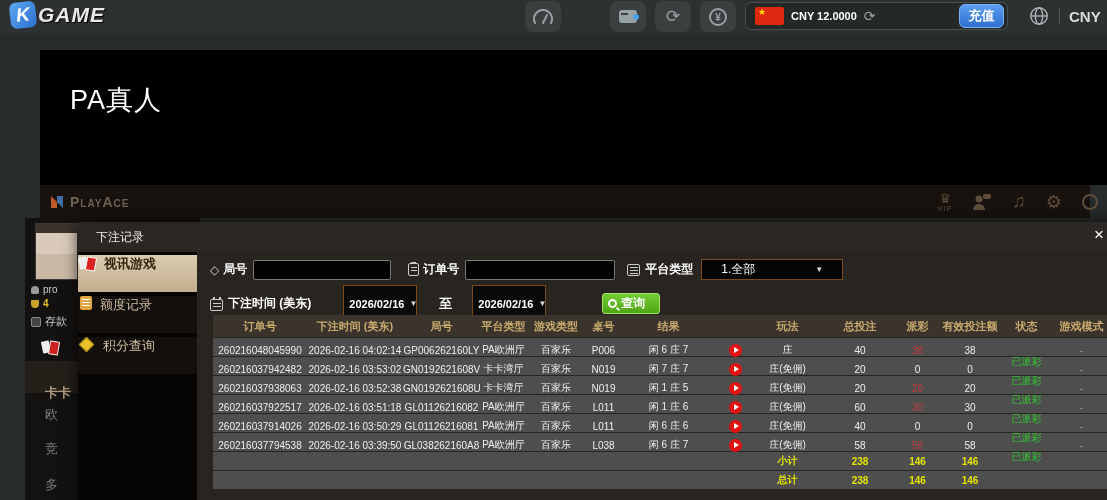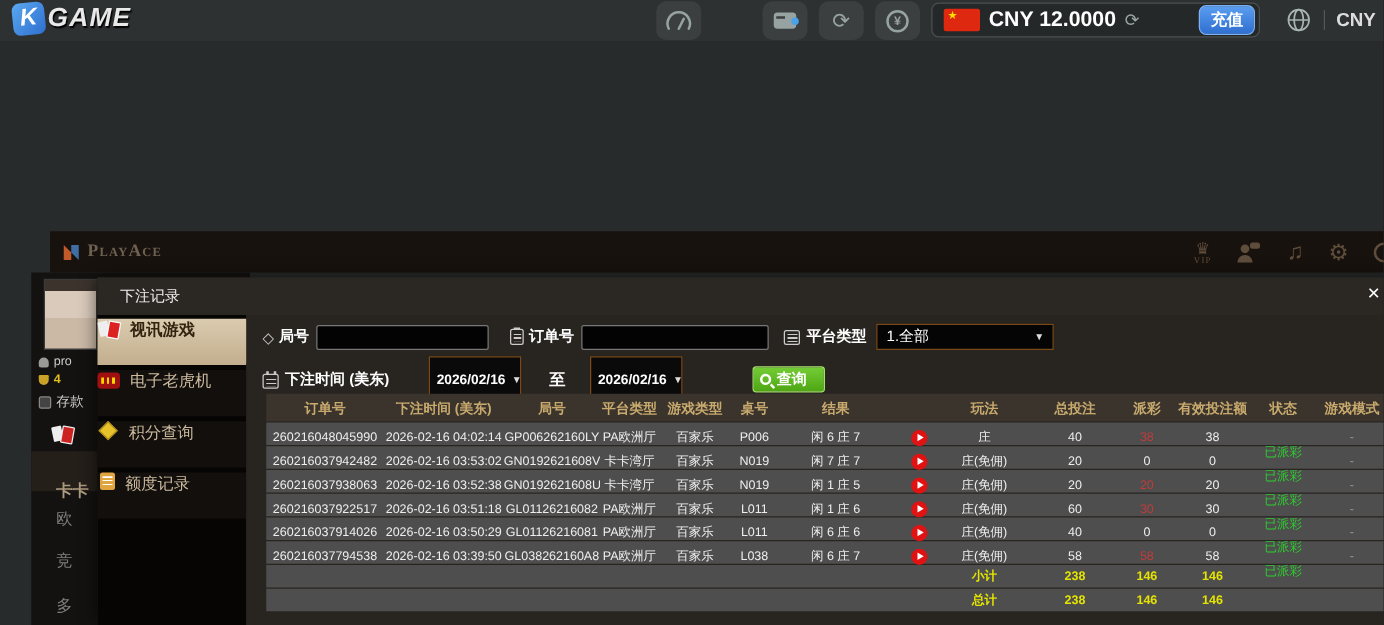--- a/index.html
+++ b/index.html
@@ -12,33 +12,33 @@
   .logo-k { display:inline-block; width:26px; height:26px; background:linear-gradient(135deg,#5aa8f0,#2f6fd0); border-radius:6px; transform:rotate(-6deg); color:#fff; font-weight:bold; font-style:italic; font-size:19px; text-align:center; line-height:26px; }
   .logo-text { margin-left:2px; color:#e9e9e9; font-weight:bold; font-style:italic; font-size:21px; letter-spacing:1px; text-shadow:1px 1px 1px #000; }
   .icon-btn { position:absolute; top:1px; width:36px; height:31px; background:#3b3f3f; border:none; border-radius:8px; display:flex; align-items:center; justify-content:center; cursor:pointer; color:#97a2a2; }
   .btn-speed { left:525px; } .btn-wallet { left:610px; } .btn-refresh { left:655px; font-size:17px; } .btn-exchange { left:700px; }
   .wallet-shape { position:relative; width:18px; height:13px; background:#97a2a2; border-radius:3px; }
   .wallet-shape::before { content:""; position:absolute; left:2px; top:3px; width:7px; height:2px; background:#3b3f3f; }
   .wallet-shape::after { content:""; position:absolute; right:-2px; top:4px; width:6px; height:6px; border-radius:50%; background:#4aa3e8; }
   .exch-circle { width:18px; height:18px; border:2px solid #97a2a2; border-radius:50%; font-size:10px; font-weight:bold; line-height:15px; text-align:center; color:#97a2a2; }
   .balance-box { position:absolute; left:745px; top:2px; width:263px; height:28px; border:1px solid #4a5050; border-radius:6px; background:#252828; display:flex; align-items:center; padding:0 3px 0 9px; gap:7px; }
   .flag { position:relative; width:29px; height:18px; background:#de2910; border-radius:2px; color:#ffde00; font-size:9px; line-height:10px; padding-left:3px; overflow:hidden; }
-  .balance-text { color:#fff; font-weight:bold; font-size:17px; white-space:nowrap; }
+  .balance-text { color:#fff; font-weight:bold; font-size:11px; white-space:nowrap; }
   .refresh-sm { color:#9aa5a5; font-size:14px; cursor:pointer; }
   .recharge { margin-left:auto; width:45px; height:24px; background:linear-gradient(#5a9df0,#2f6fd0); border:1px solid #7ab2f5; border-radius:6px; color:#fff; font-size:13px; font-weight:bold; cursor:pointer; font-family:inherit; }
   .lang { position:absolute; left:1028px; top:5px; display:flex; align-items:center; gap:9px; color:#ccc; cursor:pointer; }
   .lang-div { width:1px; height:16px; background:#555; }
   .lang-cur { font-size:15px; font-weight:bold; color:#ddd; }
 
   
   .stage { position:absolute; left:0; top:33px; right:0; bottom:0; background:#282b2b; }
   .game-panel { position:absolute; left:40px; top:17px; right:0; height:135px; background:#000; }
   .game-title { padding:32px 0 0 30px; color:#fff; font-size:27px; letter-spacing:1px; }
 
-  .playace-bar { position:absolute; left:40px; top:152px; right:0; height:33px; background:#18120e; display:flex; align-items:center;font-family:Liberation Serif, serif; }
+  .playace-bar { position:absolute; left:40px; top:152px; right:17px; height:33px; background:#18120e; display:flex; align-items:center; }
   .pa-logo { display:flex; align-items:center; gap:5px; padding-left:9px; }
   .pa-name { color:#6f6151; font-weight:bold; font-size:14px; letter-spacing:1px; font-variant:small-caps; }
   .pa-icons { position:absolute; right:0; top:0; height:33px; display:flex; align-items:center; gap:20px; padding-right:4px; color:#5f4d3c; }
   .vip-ic { display:flex; flex-direction:column; align-items:center; line-height:1; cursor:pointer; }
   .vip-crown { font-size:13px; } .vip-txt { font-size:7px; letter-spacing:1px; }
   .pa-note { font-size:18px; cursor:pointer; } .pa-gear { font-size:18px; cursor:pointer; }
   .pa-part { width:16px; height:16px; border:2px solid #5f4d3c; border-radius:50%; margin-right:-12px; }
 
   
   .lobby { position:absolute; left:25px; top:185px; width:175px; bottom:0; background:#141210; }
@@ -91,21 +91,21 @@
   .icon-clip::before { content:""; position:absolute; top:-2px; left:2px; width:5px; height:2px; background:#ccc; }
   .icon-clip::after { content:""; position:absolute; left:2px; top:3px; width:6px; height:6px;
     background:repeating-linear-gradient(#ccc 0 1px,transparent 1px 3px); }
   .icon-list { position:relative; width:13px; height:12px; border:1px solid #ccc; border-radius:2px; margin-right:5px; }
   .icon-list::after { content:""; position:absolute; left:2px; top:2px; width:8px; height:7px;
     background:repeating-linear-gradient(#ccc 0 1px,transparent 1px 3px); }
   .icon-cal { position:relative; width:13px; height:12px; border:1px solid #ccc; border-radius:2px; margin-right:5px; margin-top:2px; }
   .icon-cal::before { content:""; position:absolute; top:-3px; left:2px; width:2px; height:3px; background:#ccc; box-shadow:6px 0 #ccc; }
   .icon-cal::after { content:""; position:absolute; left:2px; top:3px; width:8px; height:6px;
     background:repeating-linear-gradient(#ccc 0 1px,transparent 1px 3px); }
-  .select-box { display:flex; align-items:center; justify-content:space-between; width:142px; height:21px; background:#050505; border:1px solid #7a4a1a; color:#fff; font-size:12px; font-weight:normal; padding:0 7px; margin-left:8px; cursor:pointer; }
+  .select-box { display:flex; align-items:center; justify-content:space-between; width:142px; height:21px; background:#050505; border:1px solid #7a4a1a; color:#fff; font-size:12px; font-weight:normal; padding:0 19px; margin-left:8px; cursor:pointer; }
   .sel-arrow { font-size:8px; color:#ddd; }
   .date-box { display:flex; align-items:center; gap:5px; width:74px; height:37px; background:#0a0a0a; border:1px solid #7a4a1a; color:#fff; font-size:11px; font-weight:bold; padding:0 5px; cursor:pointer; }
   .d1 { margin-left:32px; } .d2 { margin-left:20px; }
   .to-label { margin-left:22px; font-size:13px; }
   .query-btn { display:flex; align-items:center; gap:4px; margin-left:56px; width:58px; height:21px; background:linear-gradient(#74cc35,#4ea614); border:1px solid #a4e06a; border-radius:3px; color:#fff; font-size:12px; font-weight:bold; padding:0 5px; cursor:pointer; font-family:inherit; }
   .mag { position:relative; width:9px; height:9px; border:2px solid #fff; border-radius:50%; }
   .mag::after { content:""; position:absolute; left:6px; top:7px; width:4px; height:2px; background:#fff; transform:rotate(45deg); }
 
   
   .btable { position:absolute; left:16px; top:63px; width:902px;
@@ -158,20 +158,23 @@
           <ellipse cx="12" cy="12" rx="4" ry="9"></ellipse>
           <path d="M3 12h18"></path>
       </svg>
       <span class="lang-div"></span>
       <span class="lang-cur">CNY</span>
     </div>
   </header>
 
   <div class="stage">
 
+    <div class="game-panel">
+      <div class="game-title">PA真人</div>
+    </div>
 
     <div class="playace-bar">
       <div class="pa-logo">
         <svg width="16" height="16" viewBox="0 0 16 16">
           <path d="M2 14V2l6 6v6z" fill="#c05a2a"></path>
             <path d="M14 2v12L8 8V2z" fill="#3f6ea5"></path>
         </svg>
         <span class="pa-name">PlayAce</span>
       </div>
       <div class="pa-icons">
@@ -227,34 +230,30 @@
       </div>
       <div class="modal-body">
 
         <nav class="modal-sidebar">
 
             <div class="side-item active">
               <span class="side-icon cards"></span>
               <span class="side-label">视讯游戏</span>
             </div>
 
+
+
             <div class="side-item">
-              <span class="side-icon slot"></span>
-              <span class="side-label">电子老虎机</span>
+              <span class="side-icon doc"></span>
+              <span class="side-label">额度记录</span>
             </div>
-
 
             <div class="side-item">
               <span class="side-icon gem"></span>
               <span class="side-label">积分查询</span>
-            </div>
-
-            <div class="side-item">
-              <span class="side-icon doc"></span>
-              <span class="side-label">额度记录</span>
             </div>
           </nav>
 
         <div class="modal-content">
 
           <div class="frow frow1">
             <span class="f-icon tag-glyph">◇</span>
             <span>局号</span>
             <input class="txt-input" type="text" style="">
             <span style="width:17px;"></span>

